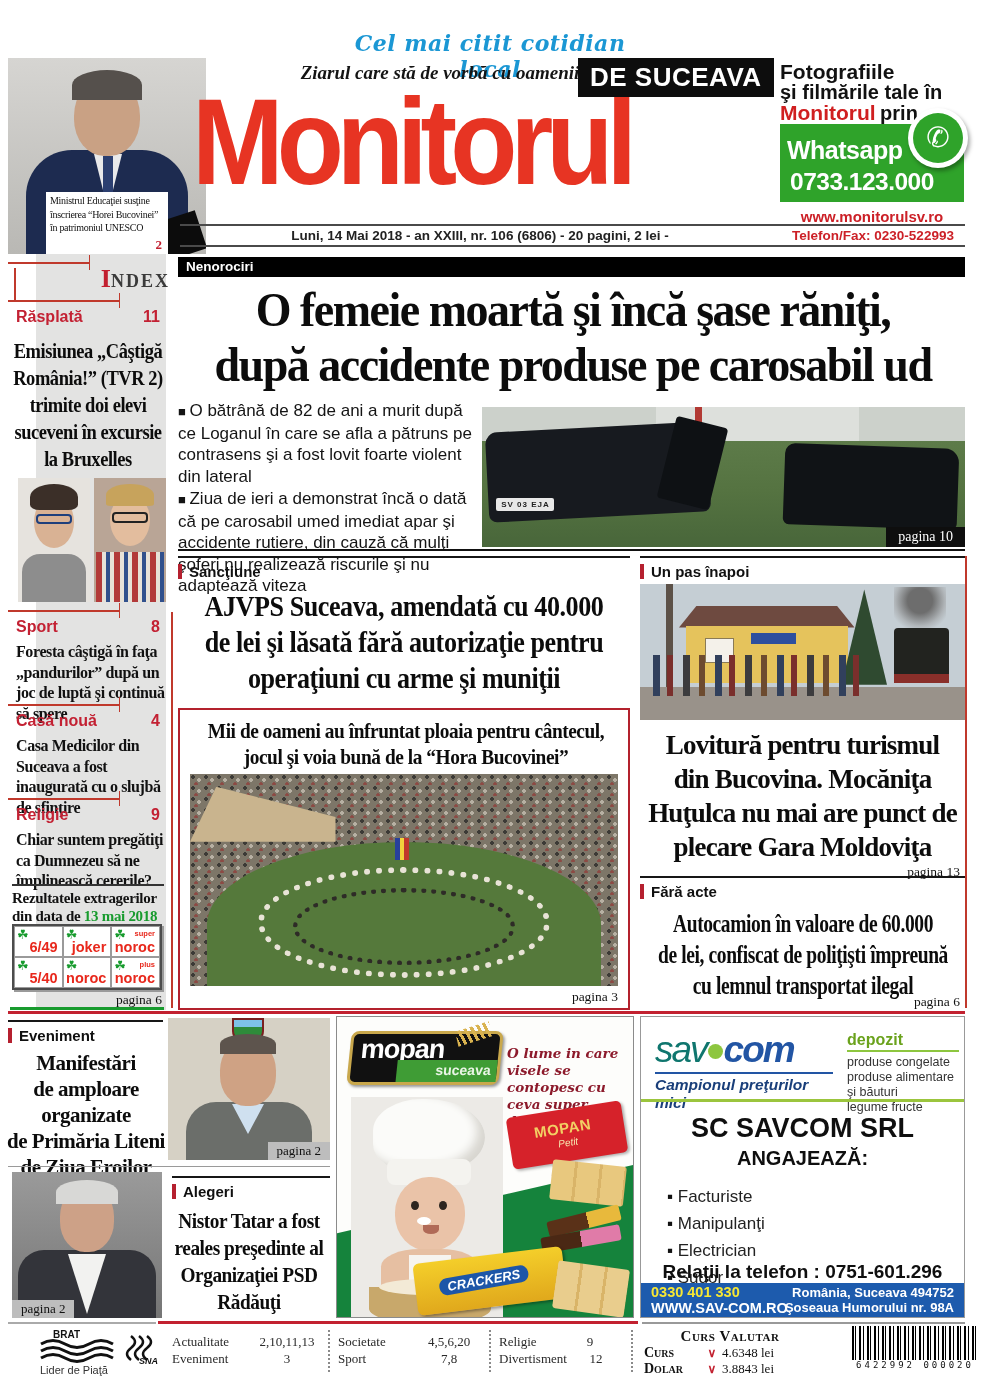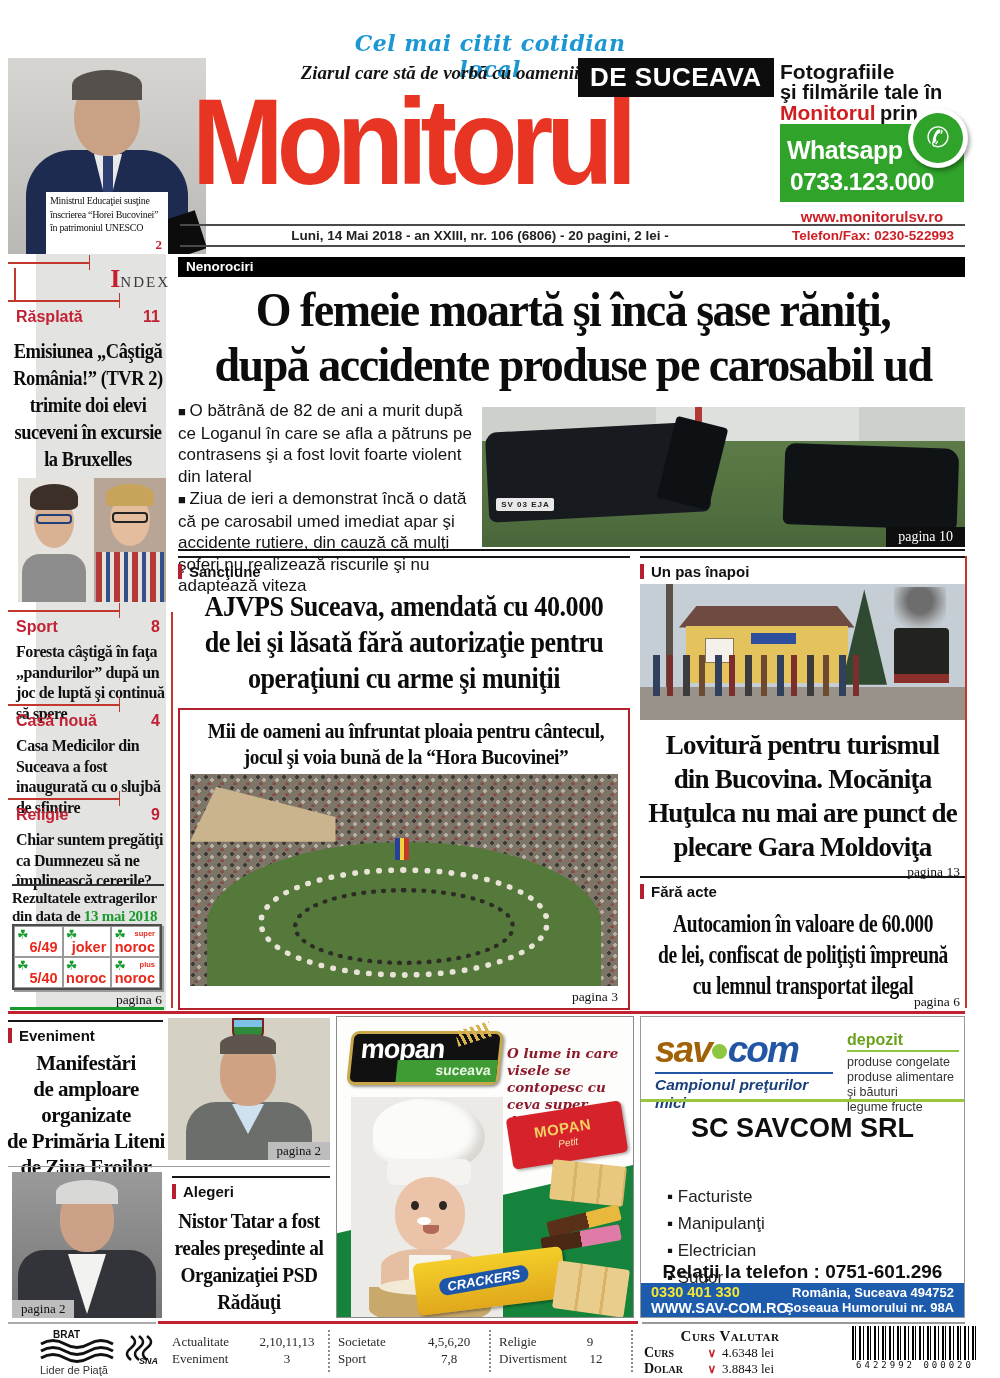--- a/index.html
+++ b/index.html
@@ -64,21 +64,21 @@
       <div style="left:66px;top:18px;width:66px;height:80px;background:#c9a184;border-radius:50% 50% 46% 46%;"></div>
       <div style="left:64px;top:12px;width:70px;height:30px;background:#55504c;border-radius:50% 50% 0 0;"></div>
       <div style="left:150px;top:158px;width:44px;height:40px;background:#0c0c0c;border-radius:10px 0 0 0;transform:rotate(-18deg);"></div>
       <div style="left:38px;top:134px;width:122px;height:62px;background:#fff;padding:2px 4px;">
         <span class="serif" style="font-weight:normal;font-size:10px;line-height:13.5px;letter-spacing:-0.3px;display:block;">Ministrul Educaţiei susţine înscrierea “Horei Bucovinei” în patrimoniul UNESCO</span>
         <span class="serif" style="position:absolute;right:6px;bottom:1px;color:#c21f2f;font-weight:bold;font-size:13px;">2</span>
       </div>
     </div>
 
     <div class="abs serif" style="left:96px;top:264px;width:74px;text-align:right;color:#3a3a3a;">
-      <span style="color:#c21f2f;font-weight:bold;font-size:26px;">I</span><span style="font-weight:normal;font-size:15px;letter-spacing:2px;">NDEX</span>
+      <span style="color:#c21f2f;font-weight:bold;font-size:26px;">I</span><span style="font-weight:bold;font-size:18px;letter-spacing:2px;">NDEX</span>
     </div>
     <div class="redline" style="left:8px;top:262px;width:82px;"></div>
     <div class="vred" style="left:14px;top:268px;height:34px;"></div>
 
     <div class="abs" style="left:320px;top:30px;width:340px;text-align:center;font-family:'DejaVu Serif',serif;font-style:italic;font-weight:bold;font-size:22px;color:#1b97d4;letter-spacing:0.5px;">Cel mai citit cotidian local</div>
     <div class="abs serif" style="left:300px;top:62px;width:280px;text-align:center;font-style:italic;font-weight:bold;font-size:19px;color:#141414;">Ziarul care stă de vorbă cu oamenii</div>
     <div class="abs" style="left:578px;top:58px;background:#0d0d0d;color:#fff;font-weight:bold;font-size:26px;letter-spacing:0.5px;padding:4px 12px;z-index:3;">DE SUCEAVA</div>
 
     <div class="abs" style="left:192px;top:58px;width:556px;height:166px;line-height:166px;font-weight:bold;font-size:110px;letter-spacing:-7px;color:#e73423;transform:scaleY(1.12);transform-origin:center;z-index:1;">Monitorul</div>
 
@@ -347,33 +347,34 @@
     <div style="position:absolute;left:210px;top:196px;width:74px;height:16px;background:linear-gradient(90deg,#5a3118 0 55%,#e8b93c 55% 100%);border-radius:3px;transform:rotate(-14deg);"></div>
     <div style="position:absolute;left:204px;top:214px;width:80px;height:16px;background:linear-gradient(90deg,#4a2814 0 50%,#e07ba8 50% 100%);border-radius:3px;transform:rotate(-10deg);"></div>
     <div style="position:absolute;left:78px;top:238px;width:150px;height:52px;background:linear-gradient(180deg,#f4ce2a,#e0a81c);border-radius:6px;transform:rotate(-7deg);box-shadow:2px 2px 3px rgba(0,0,0,.35);">
       <span style="position:absolute;left:24px;top:16px;background:#1d56a8;color:#fff;font-weight:bold;font-style:italic;font-size:13px;padding:1px 8px;border-radius:8px;transform:rotate(-3deg);">CRACKERS</span>
     </div>
     <div style="position:absolute;left:218px;top:248px;width:72px;height:48px;background:repeating-linear-gradient(90deg,#e9cd8d 0 22px,#d9b468 22px 25px);border-radius:3px;transform:rotate(8deg);"></div>
   </div>
 
   <div class="abs" style="left:640px;top:1016px;width:325px;height:302px;border:1px solid #999;background:#fff;">
     <div style="position:absolute;left:14px;top:12px;width:180px;">
-      <span style="font-weight:bold;font-style:italic;font-size:37px;color:#a16207;letter-spacing:-2px;">sav</span><span style="display:inline-block;width:15px;height:15px;background:#8dc63f;border-radius:50%;margin:0 1px 3px 1px;"></span><span style="font-weight:bold;font-style:italic;font-size:37px;color:#2255a4;letter-spacing:-2px;">com</span>
+      <span style="font-weight:normal;font-style:italic;font-size:37px;color:#0f766e;letter-spacing:-2px;">sav</span><span style="display:inline-block;width:15px;height:15px;background:#8dc63f;border-radius:50%;margin:0 1px 3px 1px;"></span><span style="font-weight:bold;font-style:italic;font-size:37px;color:#2255a4;letter-spacing:-2px;">com</span>
       <div style="width:178px;height:2px;background:#2255a4;margin-top:1px;"></div>
       <div style="font-style:italic;font-weight:bold;font-size:15.5px;color:#1a3f7a;margin-top:2px;">Campionul preţurilor mici</div>
     </div>
     <div style="position:absolute;left:206px;top:14px;width:114px;">
       <div style="color:#6aa21c;font-weight:bold;font-size:16px;">depozit</div>
       <div style="width:112px;height:2px;background:#8dc63f;margin:1px 0 3px 0;"></div>
       <div style="font-size:12.5px;line-height:15px;color:#333;">produse congelate</div>
       <div style="font-size:12.5px;line-height:15px;color:#333;">produse alimentare şi băuturi</div>
       <div style="font-size:12.5px;line-height:15px;color:#333;">legume fructe</div>
     </div>
     <div style="position:absolute;left:0;top:82px;width:100%;height:3px;background:#9bc53d;"></div>
     <div style="position:absolute;left:0;top:96px;width:100%;text-align:center;font-weight:bold;font-size:27px;color:#0f0f0f;">SC SAVCOM SRL</div>
+    <div style="position:absolute;left:0;top:130px;width:100%;text-align:center;font-weight:bold;font-size:20px;color:#0f0f0f;">ANGAJEAZĂ:</div>
     <div style="position:absolute;left:26px;top:166px;">
       <div class="job">Facturiste</div>
       <div class="job">Manipulanţi</div>
       <div class="job">Electrician</div>
       <div class="job">Sudor</div>
     </div>
     <div style="position:absolute;left:0;top:244px;width:100%;text-align:center;font-weight:bold;font-size:19px;color:#0f0f0f;">Relaţii la telefon : 0751-601.296</div>
     <div style="position:absolute;left:0;bottom:0;width:100%;height:34px;background:#1d5bad;">
       <div style="position:absolute;left:10px;top:1px;color:#f7e733;font-weight:bold;font-size:14.5px;">0330 401 330</div>
       <div style="position:absolute;left:10px;bottom:1px;color:#fff;font-weight:bold;font-size:14.5px;">WWW.SAV-COM.RO</div>

